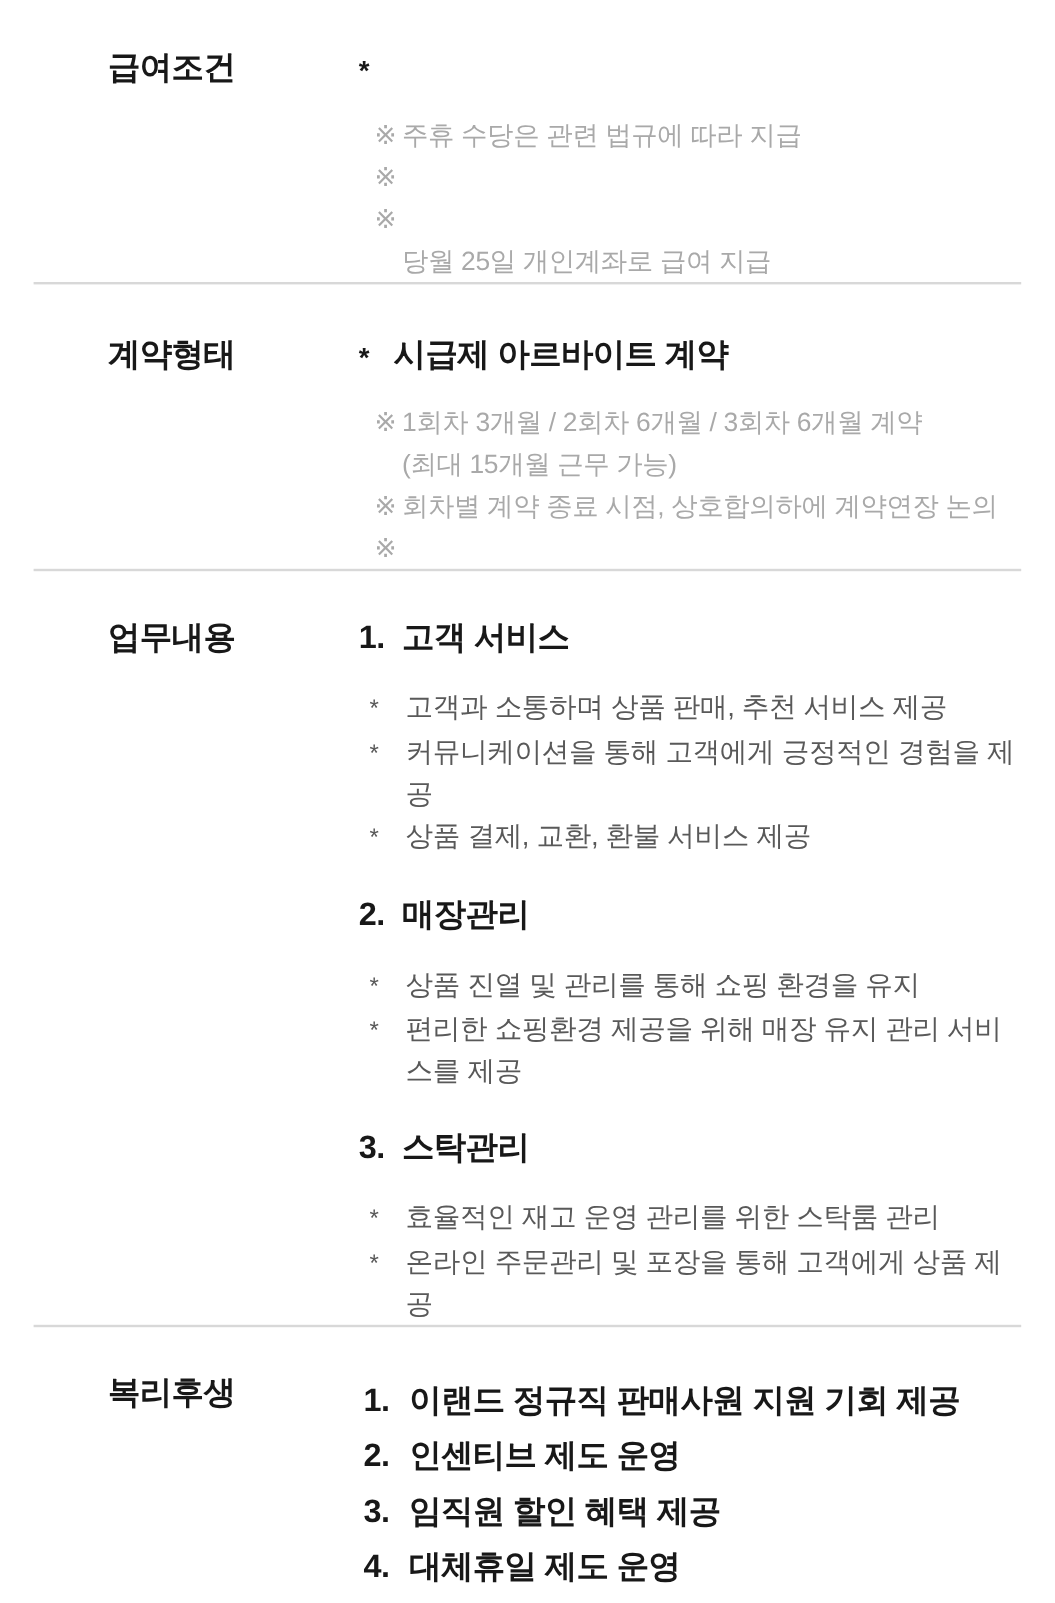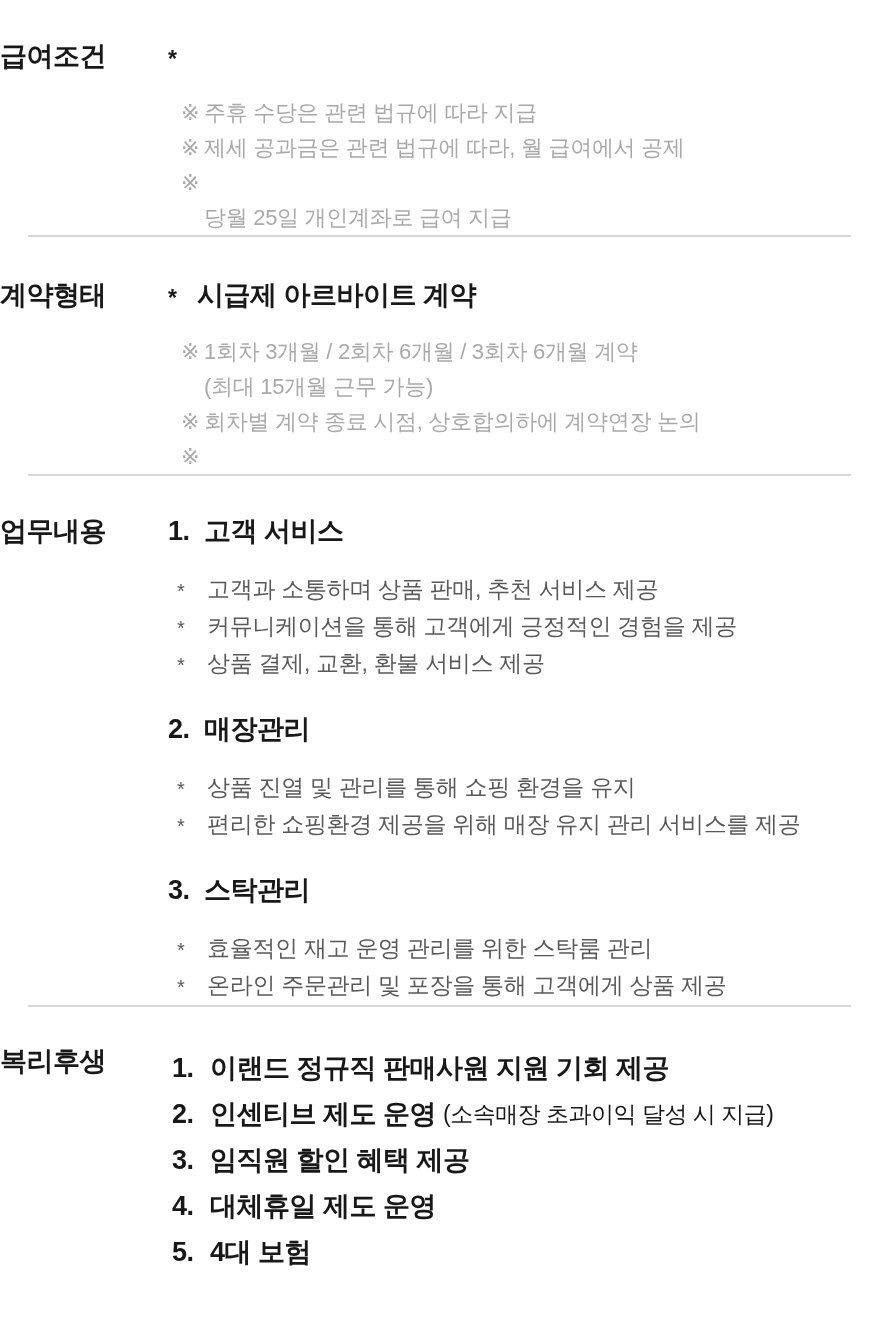--- a/index.html
+++ b/index.html
@@ -5,21 +5,21 @@
   html,body{margin:0;padding:0;background:#ffffff;}
   .page{
     position:relative;
     width:879px;height:1336px;
     background:#ffffff;
     box-sizing:border-box;
     padding-top:40px;
     overflow:hidden;
     font-family:"Liberation Sans","DejaVu Sans",sans-serif;
   }
-  .sec{display:flex;align-items:flex-start;box-sizing:border-box;}
+  .sec{display:flex;align-items:flex-start;padding-left:90px;box-sizing:border-box;gap:41px;}
   .sec-head{
     width:168px;flex-shrink:0;
     font-size:27px;font-weight:800;color:#181818;
     letter-spacing:-0.5px;line-height:32px;
   }
   .sec-body{flex:1;padding-right:24px;}
 
   
   .title-line{display:flex;font-size:27px;font-weight:800;color:#181818;line-height:32px;letter-spacing:-0.5px;margin-bottom:20px;}
   .title-line .star{width:29px;flex-shrink:0;font-size:23px;font-weight:700;padding-top:3px;}
@@ -61,21 +61,20 @@
     <div class="sec-body">
       <div class="title-line">
         <span class="star">*</span>
       </div>
       <div class="note">
         <span class="marker">※</span>
         <span>주휴 수당은 관련 법규에 따라 지급</span>
       </div>
       <div class="note">
         <span class="marker">※</span>
-        <span>제세 공과금은 관련 법규에 따라, 월 급여에서 공제</span>
       </div>
       <div class="note">
         <span class="marker">※</span>
       </div>
       <div class="note">
         <span class="marker"></span>
         <span>당월 25일 개인계좌로 급여 지급</span>
       </div>
     </div>
   </section>
@@ -171,21 +170,20 @@
     <div class="sec-head">복리후생</div>
     <div class="sec-body">
       <div class="benefit">
         <span class="num">1.</span>
         <span>이랜드 정규직 판매사원 지원 기회 제공</span>
         <span class="suffix"></span>
       </div>
       <div class="benefit">
         <span class="num">2.</span>
         <span>인센티브 제도 운영</span>
-        <span class="suffix">(소속매장 초과이익 달성 시 지급)</span>
       </div>
       <div class="benefit">
         <span class="num">3.</span>
         <span>임직원 할인 혜택 제공</span>
         <span class="suffix"></span>
       </div>
       <div class="benefit">
         <span class="num">4.</span>
         <span>대체휴일 제도 운영</span>
         <span class="suffix"></span>

